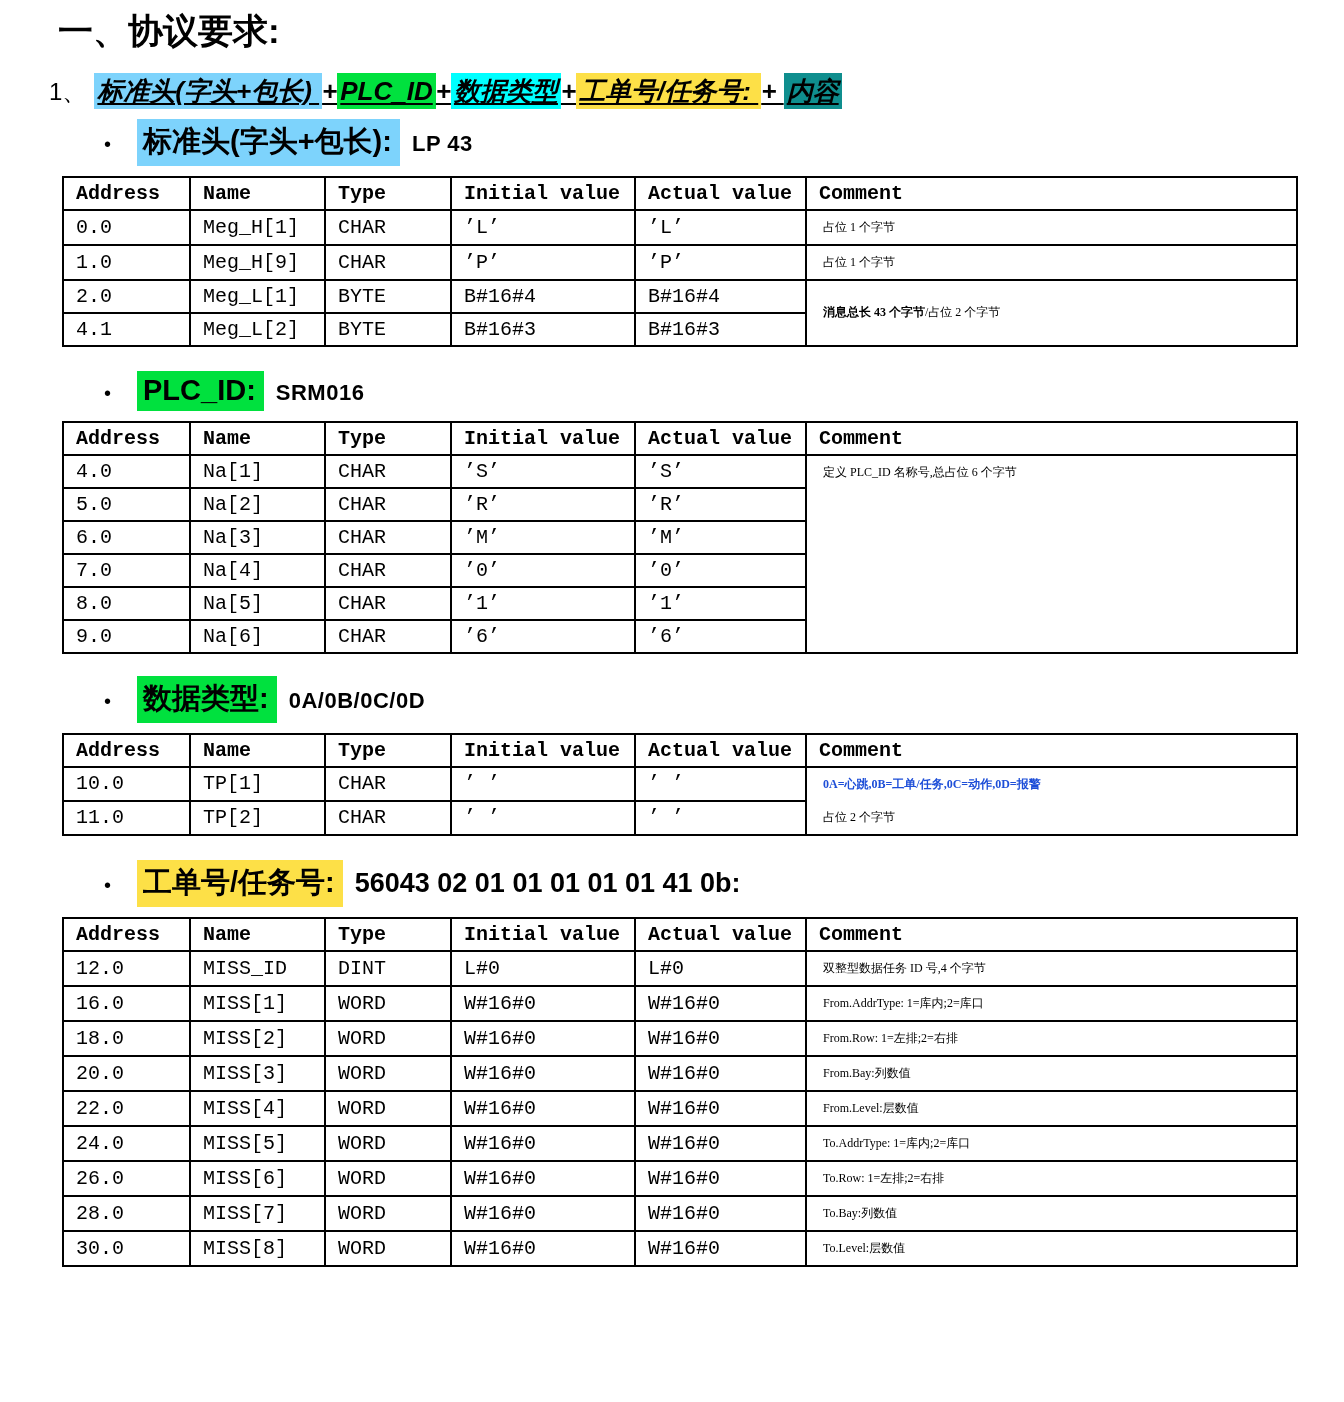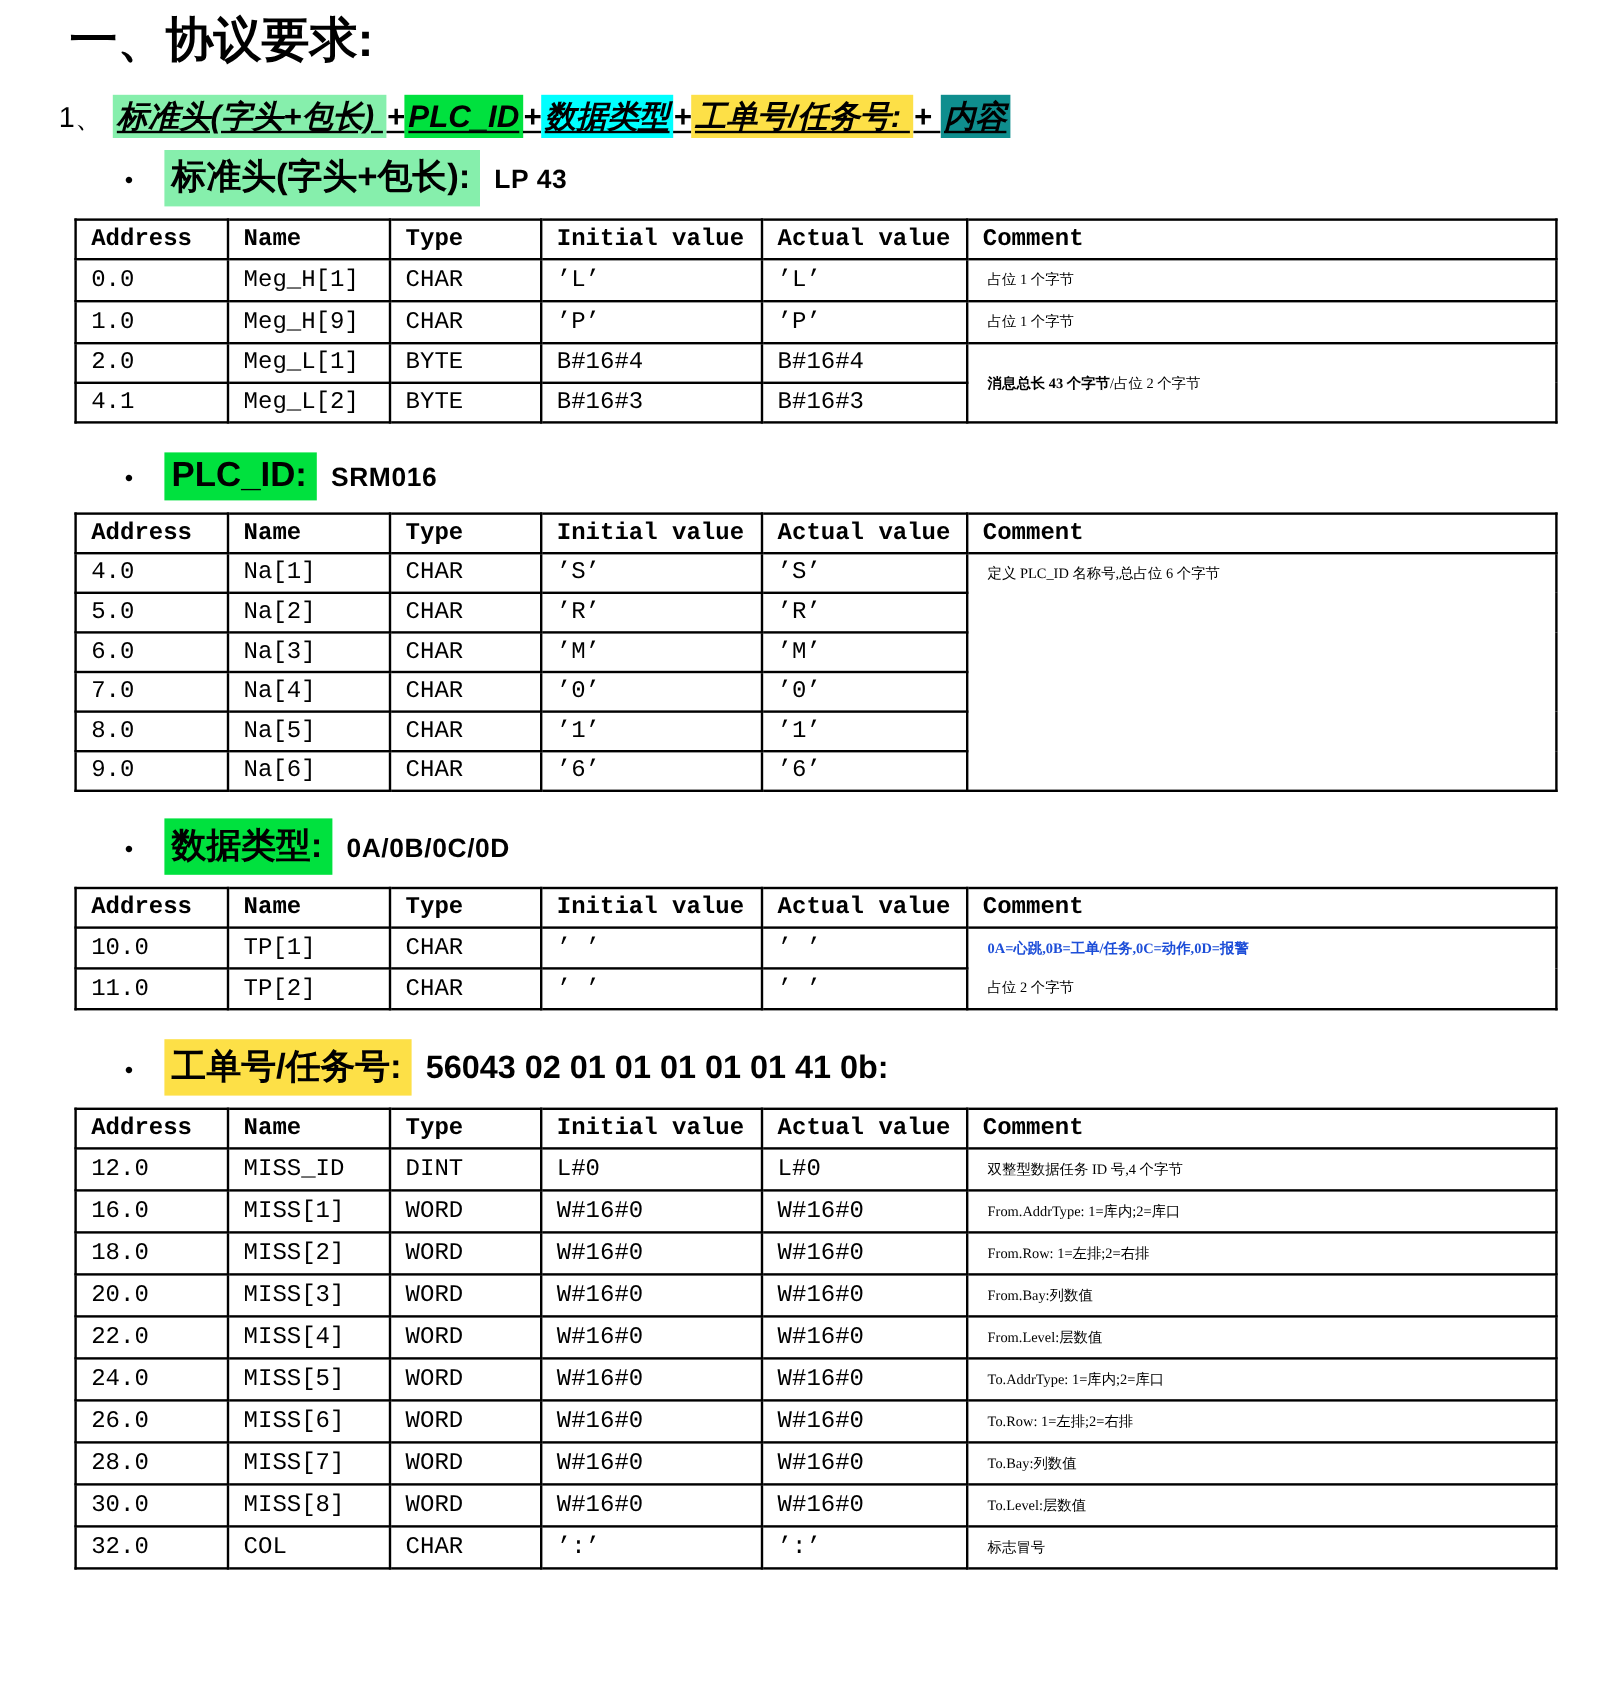--- a/index.html
+++ b/index.html
@@ -4,30 +4,30 @@
 <style>
   html,body{margin:0;padding:0;}
   body{
     width:1344px;height:1402px;background:#ffffff;color:#000;
     font-family:"Liberation Sans",sans-serif;overflow:hidden;
   }
   .page{position:relative;width:1344px;height:1402px;}
 
   
   .doc-heading{
-    margin:8px 0 0 58px;font-size:40px;font-weight:bold;line-height:1.3;
+    margin:8px 0 0 58px;font-size:35px;font-weight:bold;line-height:1.3;
     font-family:"Liberation Sans",sans-serif;
   }
 
   
   .line1{margin:18px 0 0 49px;font-size:24px;line-height:1.5;white-space:nowrap;}
   .line1 .num{font-size:24px;margin-right:8px;font-style:normal;}
   .formula{font-weight:bold;font-style:italic;font-size:26px;text-decoration:underline;text-underline-offset:3px;}
   .hl{padding:3px 3px;}
-  .hl-yellow{background:#86efac;}
+  .hl-yellow{background:#7dd3fc;}
   .hl-green{background:#00e13e;}
   .hl-cyan{background:#00ffff;}
   .hl-magenta{background:#fde047;}
   .hl-teal{background:#0f8e8e;}
 
   
   .section{display:flex;align-items:baseline;margin-left:104px;white-space:nowrap;}
   .section .bullet{font-size:20px;margin-right:26px;}
   .slabel{font-size:29px;font-weight:bold;padding:3px 8px 4px 6px;font-family:"Liberation Sans",sans-serif;}
   .svalue{font-size:22px;font-weight:bold;margin-left:12px;letter-spacing:0.5px;}
@@ -576,36 +576,16 @@
           <td class="mono">
             <div><span>W#16#0</span></div>
           </td>
           <td class="mono">
             <div><span>W#16#0</span></div>
           </td>
           <td class="com">
             <div><span>To.Level:层数值</span></div>
           </td>
         </tr>
-        <tr>
-          <td class="mono">
-            <div><span>32.0</span></div>
-          </td>
-          <td class="mono">
-            <div><span>COL</span></div>
-          </td>
-          <td class="mono">
-            <div><span>CHAR</span></div>
-          </td>
-          <td class="mono">
-            <div><span>’:’</span></div>
-          </td>
-          <td class="mono">
-            <div><span>’:’</span></div>
-          </td>
-          <td class="com">
-            <div><span>标志冒号</span></div>
-          </td>
-        </tr>
       </tbody>
     </table>
 
 </div>
 
 </body></html>

